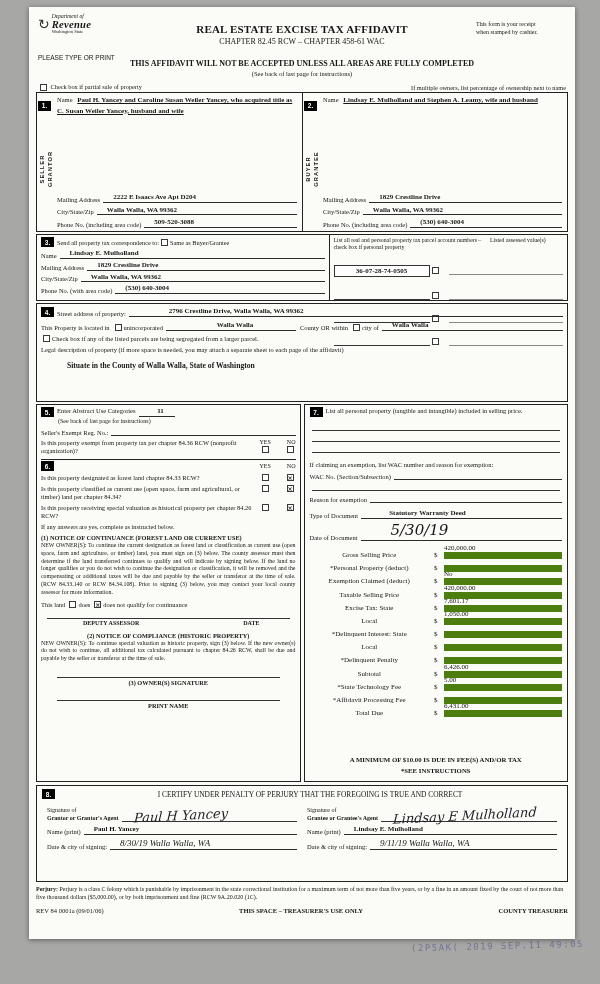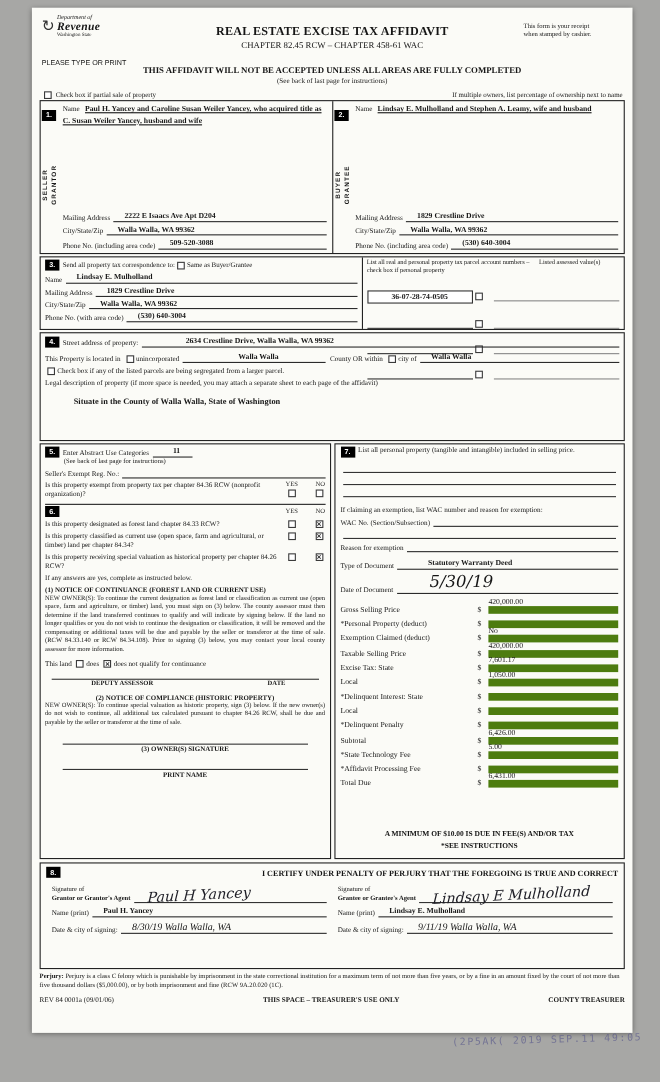--- a/index.html
+++ b/index.html
@@ -56,21 +56,21 @@
 
 .sec4{border:1px solid #222;margin-top:2px;padding:2px 4px;height:99px}
 .s4row{display:flex;align-items:flex-end;margin-top:4px;font-size:6.5px}
 .w130{flex:0 0 130px;text-align:center}
 .legal{font-weight:bold;font-size:7.6px;margin:6px 0 0 26px;line-height:1.4;max-width:485px}
 .situate{font-weight:bold;font-size:7.6px;margin:8px 0 0 26px}
 
 .cols{display:flex;gap:3px;margin-top:2px;height:378px}
 .colL{width:50%;border:1px solid #222;padding:2px 4px;display:flex;flex-direction:column;overflow:hidden}
 .colR{width:50%;border:1px solid #222;padding:2px 5px;display:flex;flex-direction:column;overflow:hidden}
-.s5r1{display:flex;align-items:flex-end}
+.s5r1{display:flex;align-items:flex-start}
 .w40{flex:0 0 36px;text-align:center}
 .s5see{font-size:6px;margin-left:17px;margin-top:1px}
 .qblock{display:flex;align-items:flex-start;margin-top:3px}
 .qtxt{flex:1;font-size:6.4px;line-height:1.25;padding-right:5px}
 .ynstack{width:36px;display:flex;flex-direction:column;gap:1px}
 .ynhead{display:flex;justify-content:space-between;font-size:6px}
 .yncbs{display:flex;justify-content:space-between}
 .w36{width:36px}
 .s6{border-top:1px solid #222;margin-top:4px;padding-top:1px;flex:1;display:flex;flex-direction:column}
 .s6head{display:flex;align-items:center}
@@ -89,29 +89,29 @@
 
 .s7head{display:flex;align-items:flex-start}
 .s7lab{flex:1;font-size:6.5px;line-height:1.3}
 .blank{border-bottom:1px solid #333;height:11px;margin:0 2px}
 .s7lab2{font-size:6.5px;margin-top:8px}
 .ctr{padding-left:28px}
 .daterow .fline{height:19px;display:flex;align-items:flex-end}
 .hand-big{font-family:"DejaVu Serif",serif;font-style:italic;font-size:15px;font-weight:normal;padding-left:30px}
 .money{margin-top:5px}
 .mrow{display:flex;align-items:flex-end;height:13.2px}
-.mlabel{flex:1;text-align:left;font-size:7px;padding-right:5px;white-space:nowrap}
+.mlabel{flex:1;text-align:center;font-size:7px;padding-right:5px;white-space:nowrap}
 .mdollar{width:10px;font-size:7px}
 .mval{width:118px;border-bottom:7px solid #4d7c0f;text-align:left;font-weight:normal;font-size:7px;padding-right:16px;min-height:9px}
 .minnote{margin-top:auto;text-align:center;font-weight:bold;font-size:6.8px;line-height:1.6;padding-bottom:2px}
 .minnote div{display:block}
 
 .sec8{border:1px solid #222;margin-top:3px;height:97px;padding:3px 5px}
 .certrow{display:flex;align-items:center}
-.cert{flex:1;text-align:right;font-weight:bold;font-size:7.4px}
+.cert{flex:1;text-align:center;font-weight:normal;font-size:7.4px}
 .sigcols{display:flex;margin-top:3px}
 .sigcol{width:50%;padding:0 5px}
 .sigrow{display:flex;align-items:flex-end;margin-top:2px}
 .siglabel{font-size:6px;line-height:1.25;margin-right:3px}
 .siglabel span{display:block}
 .sl2{font-weight:bold}
 .sigline{flex:1;border-bottom:1px solid #333;position:relative;height:18px}
 .script{position:absolute;left:12px;bottom:-2px;display:inline-block;font-family:"DejaVu Serif",serif;font-style:italic;font-size:13px;white-space:nowrap;transform:rotate(-3deg) skewX(-6deg);color:#1d1d25}
 .hand{font-family:Liberation Serif, serif;font-style:italic;font-size:9px;font-weight:normal}
 
@@ -260,21 +260,21 @@
           <span class="cbx"></span>
           <span class="aline"></span>
         </div>
       </div>
     </div>
 
     <div class="sec4">
       <div class="s4row" style="margin-top:1px">
         <span class="num">4.</span>
         <span class="flabel">Street address of property:</span>
-        <span class="fline" style="padding-left:40px">2634 Crestline Drive, Walla Walla, WA  99362</span>
+        <span class="fline" style="padding-left:40px">2796 Crestline Drive, Walla Walla, WA  99362</span>
       </div>
       <div class="s4row">
         <span class="flabel">This Property is located in</span>
         <span class="cbx"></span>
         <span class="flabel">unincorporated</span>
         <span class="fline w130">Walla Walla</span>
         <span class="flabel" style="margin-left:4px">County OR within</span>
         <span class="cbx"></span>
         <span class="flabel">city of</span>
         <span class="fline">Walla Walla</span>

